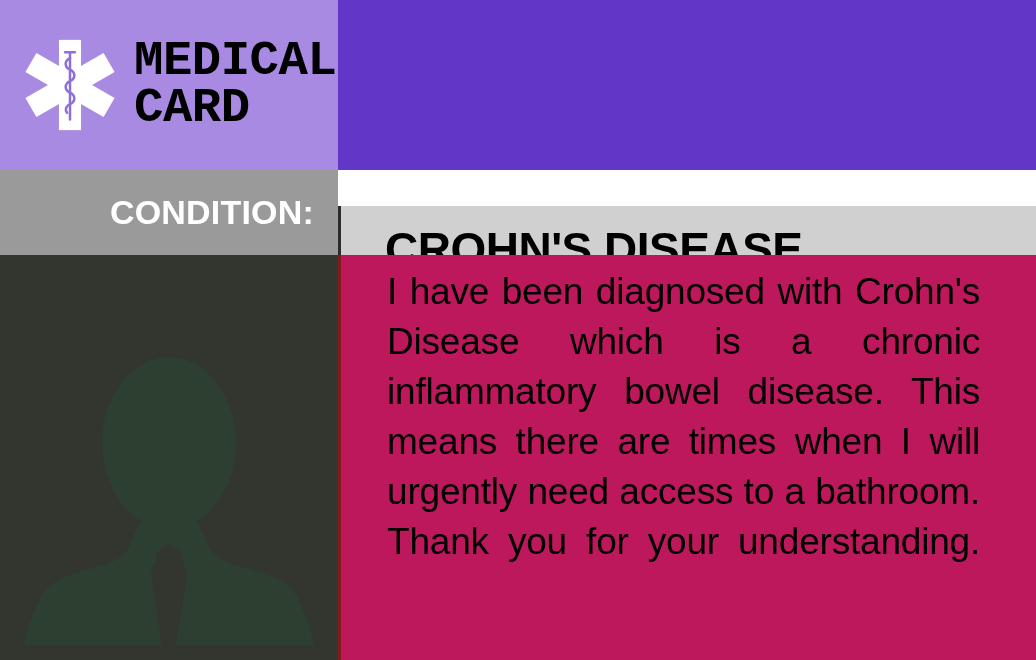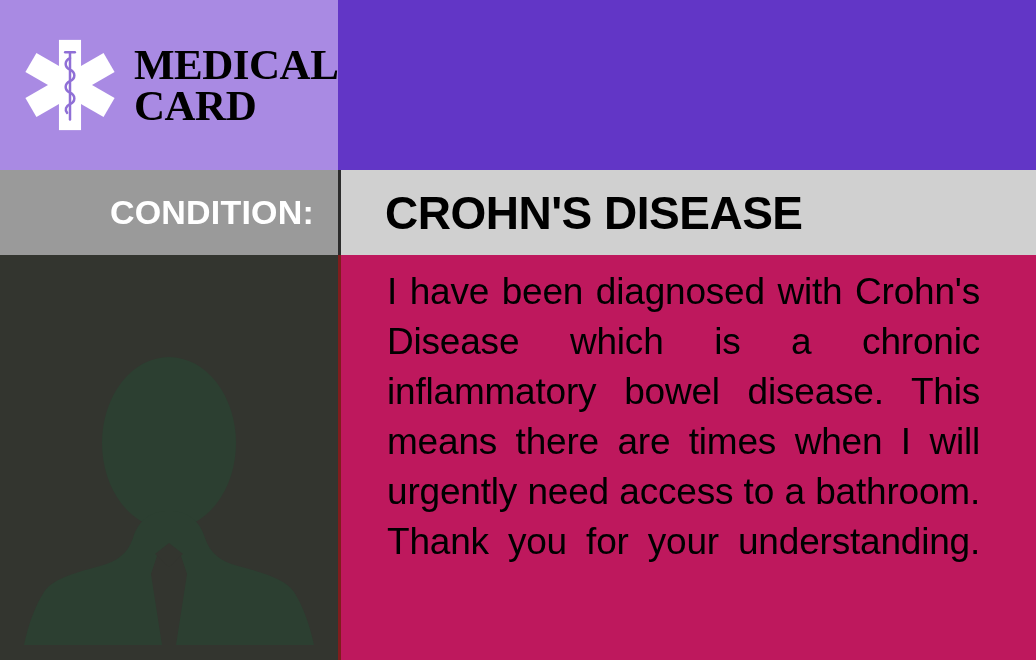--- a/index.html
+++ b/index.html
@@ -47,24 +47,24 @@
     width: 96px;
     height: 96px;
     flex: 0 0 96px;
     display: block;
   }
 
   .brand-text {
     margin-left: 16px;
     color: #000000;
     font-weight: bold;
-    font-size: 43px;
+    font-size: 49px;
     line-height: 0.96;
     letter-spacing: -0.5px;
-    font-family: Liberation Serif, serif;
+    font-family: Liberation Mono, monospace;
   }
   .brand-text .brand-line {
     display: block;
     white-space: nowrap;
   }
 
   
   .condition-row {
     position: absolute;
     left: 0;
@@ -92,20 +92,21 @@
   }
   .condition-value-cell {
     flex: 1;
     height: 85px;
     background: #d0d0d0;
     display: flex;
     align-items: center;
     box-sizing: border-box;
     padding-left: 44px;
     border-left: 3px solid #2b2b2b;
+    margin-top: 36px;
   }
   .condition-value {
     color: #000000;
     font-weight: bold;
     font-size: 46px;
     letter-spacing: -0.5px;
     white-space: nowrap;
   }
 
   

